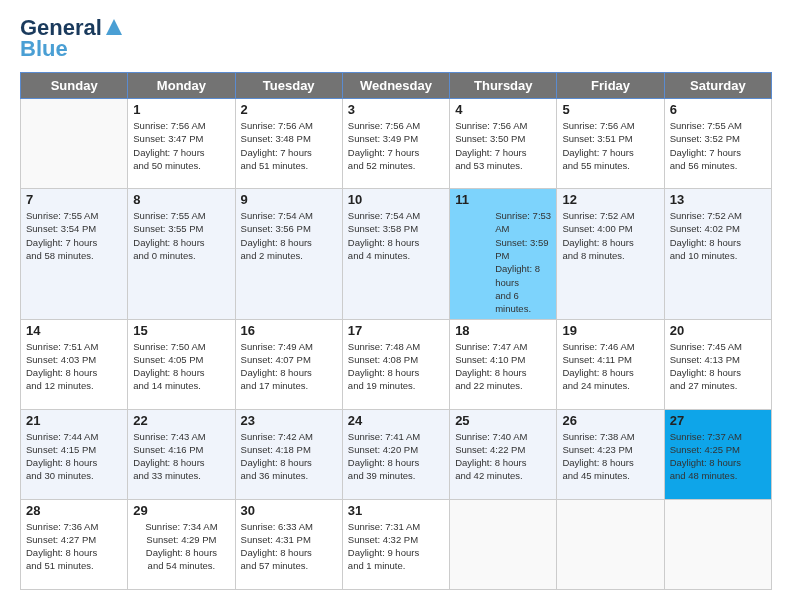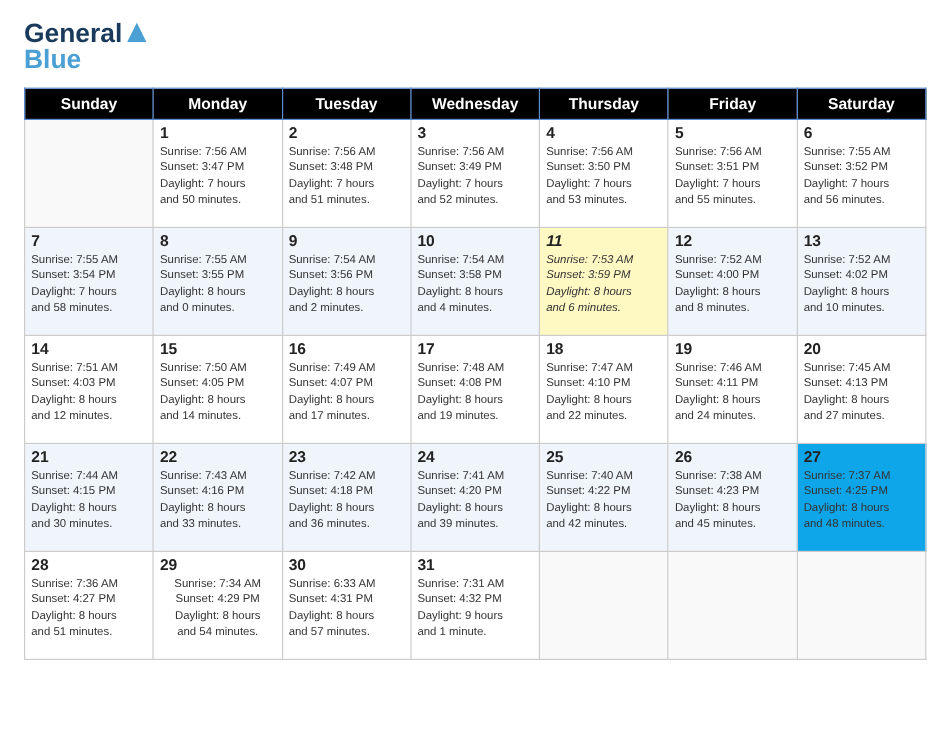--- a/index.html
+++ b/index.html
@@ -54,21 +54,21 @@
       color: #444;
     }
     .calendar {
       flex: 1;
       border: 1px solid #ccc;
       border-collapse: collapse;
       width: 100%;
       table-layout: fixed;
     }
     .calendar th {
-      background: #000000;
+      background: #737373;
       color: #fff;
       text-align: center;
       font-size: 13px;
       padding: 5px 2px;
       border: 1px solid #5a8bd0;
     }
     .calendar td {
       border: 1px solid #ccc;
       vertical-align: top;
       padding: 3px 5px;
@@ -199,23 +199,23 @@
 Daylight: 8 hours
 and 2 minutes.</div>
           </td>
           <td style="background: rgb(240, 244, 251);">
             <span class="day-num">10</span>
             <div class="day-info" style="white-space: pre-line;">Sunrise: 7:54 AM
 Sunset: 3:58 PM
 Daylight: 8 hours
 and 4 minutes.</div>
           </td>
-          <td style="background: #fef9c3; font-style: italic;">
+          <td style="background: #7dd3fc;">
             <span class="day-num">11</span>
-            <div class="day-info" style="white-space: pre-line;">Sunrise: 7:53 AM
+            <div class="day-info" style="white-space: pre-line; margin-left: 40px;">Sunrise: 7:53 AM
 Sunset: 3:59 PM
 Daylight: 8 hours
 and 6 minutes.</div>
           </td>
           <td style="background: rgb(240, 244, 251);">
             <span class="day-num">12</span>
             <div class="day-info" style="white-space: pre-line;">Sunrise: 7:52 AM
 Sunset: 4:00 PM
 Daylight: 8 hours
 and 8 minutes.</div>

